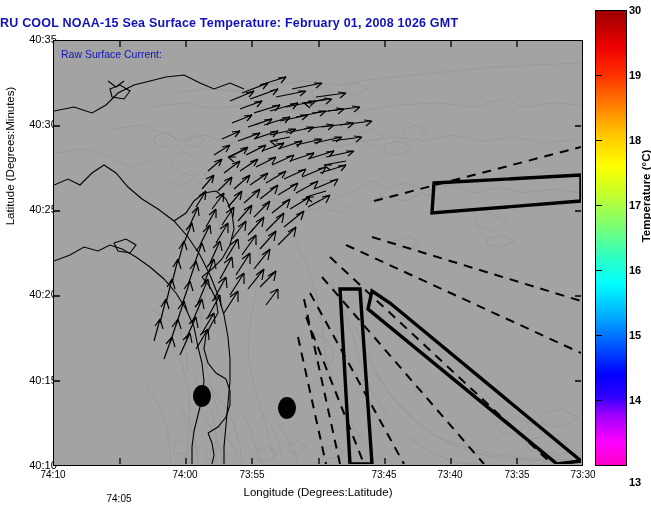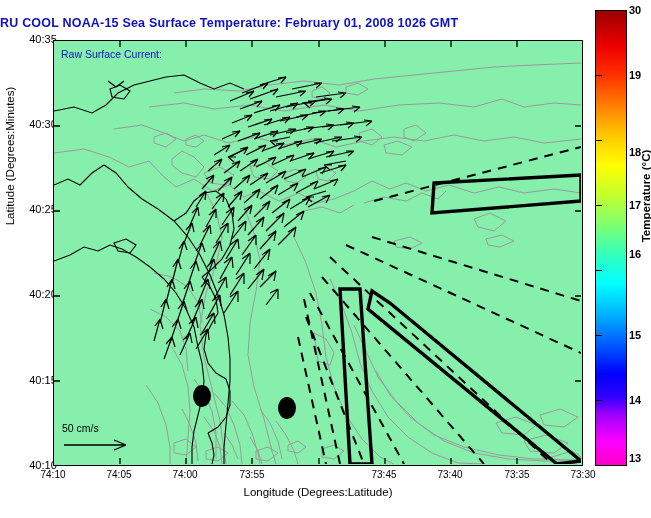--- a/index.html
+++ b/index.html
@@ -8,21 +8,21 @@
 
   #stage{position:absolute;left:0;top:0;width:651px;height:518px;background:#ffffff;}
 
   
   .title{position:absolute;left:0;top:16px;width:592px;text-align:left;
          font-size:12.5px;font-weight:bold;color:#1111bb;letter-spacing:.2px;
          white-space:nowrap;}
 
   
   .plot{position:absolute;left:53px;top:40px;width:530px;height:426px;
-        background:#86efac;border:1.5px solid #000;box-sizing:border-box;padding-left:23px;}
+        background:#a3a3a3;border:1.5px solid #000;box-sizing:border-box;padding-left:23px;}
   .plotinner{position:absolute;left:0;top:0;width:100%;height:100%;overflow:hidden;}
 
   
   .annot{position:absolute;left:7px;top:6px;color:#1111bb;font-size:10.5px;
          line-height:14px;white-space:nowrap;}
 
   
   .ytick{position:absolute;right:585px;width:46px;text-align:center;
          font-size:11px;color:#000;}
   .xtick{position:absolute;top:469px;width:60px;text-align:center;
@@ -75,21 +75,21 @@
   <div class="ytick" style="top:33px;">40:35</div>
   <div class="ytick" style="top:118px;">40:30</div>
   <div class="ytick" style="top:203px;">40:25</div>
   <div class="ytick" style="top:288px;">40:20</div>
   <div class="ytick" style="top:374px;">40:15</div>
   <div class="ytick" style="top:459px;">40:10</div>
 
   <div class="ylab">Latitude (Degrees:Minutes)</div>
 
   <div class="xtick" style="left:23px;">74:10</div>
-  <div class="xtick" style="left:89px;">74:05</div>
+  <div class="xtick" style="left:89px;margin-top:24px;">74:05</div>
   <div class="xtick" style="left:155px;">74:00</div>
   <div class="xtick" style="left:222px;">73:55</div>
   <div class="xtick" style="left:288px;margin-top:48px;">73:50</div>
   <div class="xtick" style="left:354px;">73:45</div>
   <div class="xtick" style="left:420px;">73:40</div>
   <div class="xtick" style="left:487px;">73:35</div>
   <div class="xtick" style="left:553px;text-align:center;">73:30</div>
 
   <div class="xlab">Longitude (Degrees:Latitude)</div>
 
@@ -311,43 +311,37 @@
           <path d="M66,423 L66,417 M132,423 L132,417 M198,423 L198,417 M265,423 L265,417 M331,423 L331,417 M397,423 L397,417 M463,423 L463,417 M530,423 L530,417"></path>
           <path d="M0,85 L6,85 M0,170 L6,170 M0,255 L6,255 M0,340 L6,340"></path>
           <path d="M527,85 L521,85 M527,170 L521,170 M527,255 L521,255 M527,340 L521,340"></path>
         </g>
       </svg>
 
       <div class="annot">
         <div>Raw Surface Current:</div>
       </div>
 
-      <div class="scalebox">
-        <div class="scaletxt">50 cm/s</div>
-        <svg width="72" height="20">
-          <path d="M2,11 L64,11 M64,11 L52,6 M64,11 L52,16" stroke="#000000" stroke-width="1.3" fill="none"></path>
-        </svg>
-      </div>
 
     </div>
   </div>
 
   <div class="cbar"></div>
 
   <div class="cbtickmark" style="top:75px;"></div>
   <div class="cbtickmark" style="top:140px;"></div>
   <div class="cbtickmark" style="top:205px;"></div>
   <div class="cbtickmark" style="top:270px;"></div>
   <div class="cbtickmark" style="top:335px;"></div>
   <div class="cbtickmark" style="top:400px;"></div>
 
   <div class="cbtick" style="top:4px;">30</div>
   <div class="cbtick" style="top:69px;">19</div>
-  <div class="cbtick" style="top:134px;margin-top:12px;">18</div>
+  <div class="cbtick" style="top:134px;">18</div>
   <div class="cbtick" style="top:199px;">17</div>
-  <div class="cbtick" style="top:248px;">16</div>
+  <div class="cbtick" style="top:264px;">16</div>
   <div class="cbtick" style="top:329px;">15</div>
   <div class="cbtick" style="top:394px;">14</div>
-  <div class="cbtick" style="top:452px;">13</div>
+  <div class="cbtick" style="top:476px;">13</div>
 
   <div class="cblab">Temperature (°C)</div>
 
 </div>
 
 </body></html>

